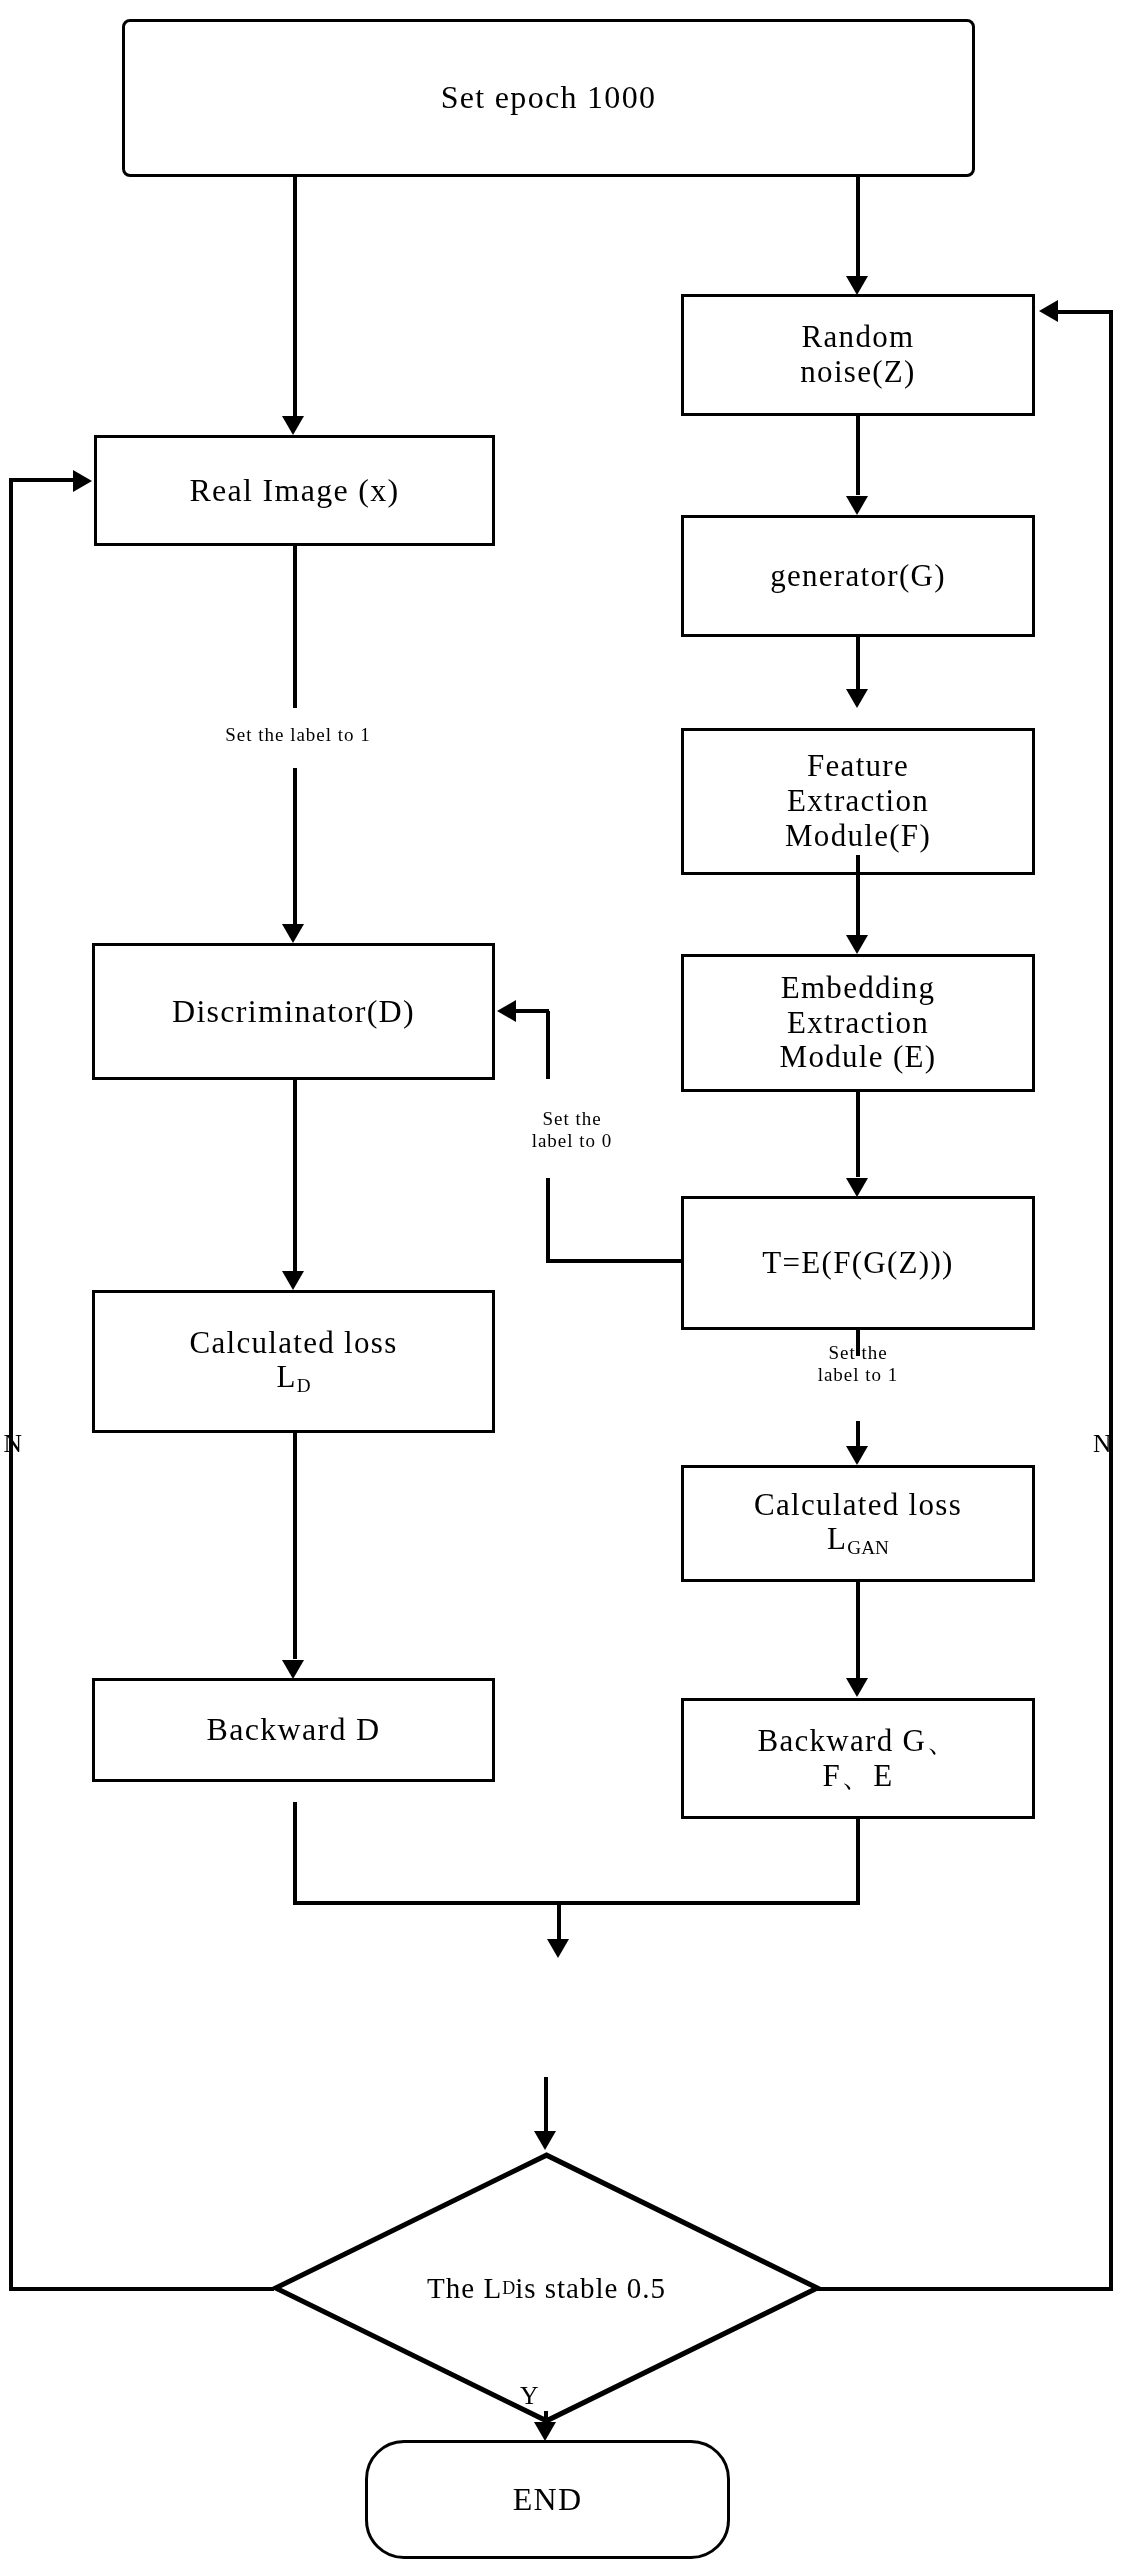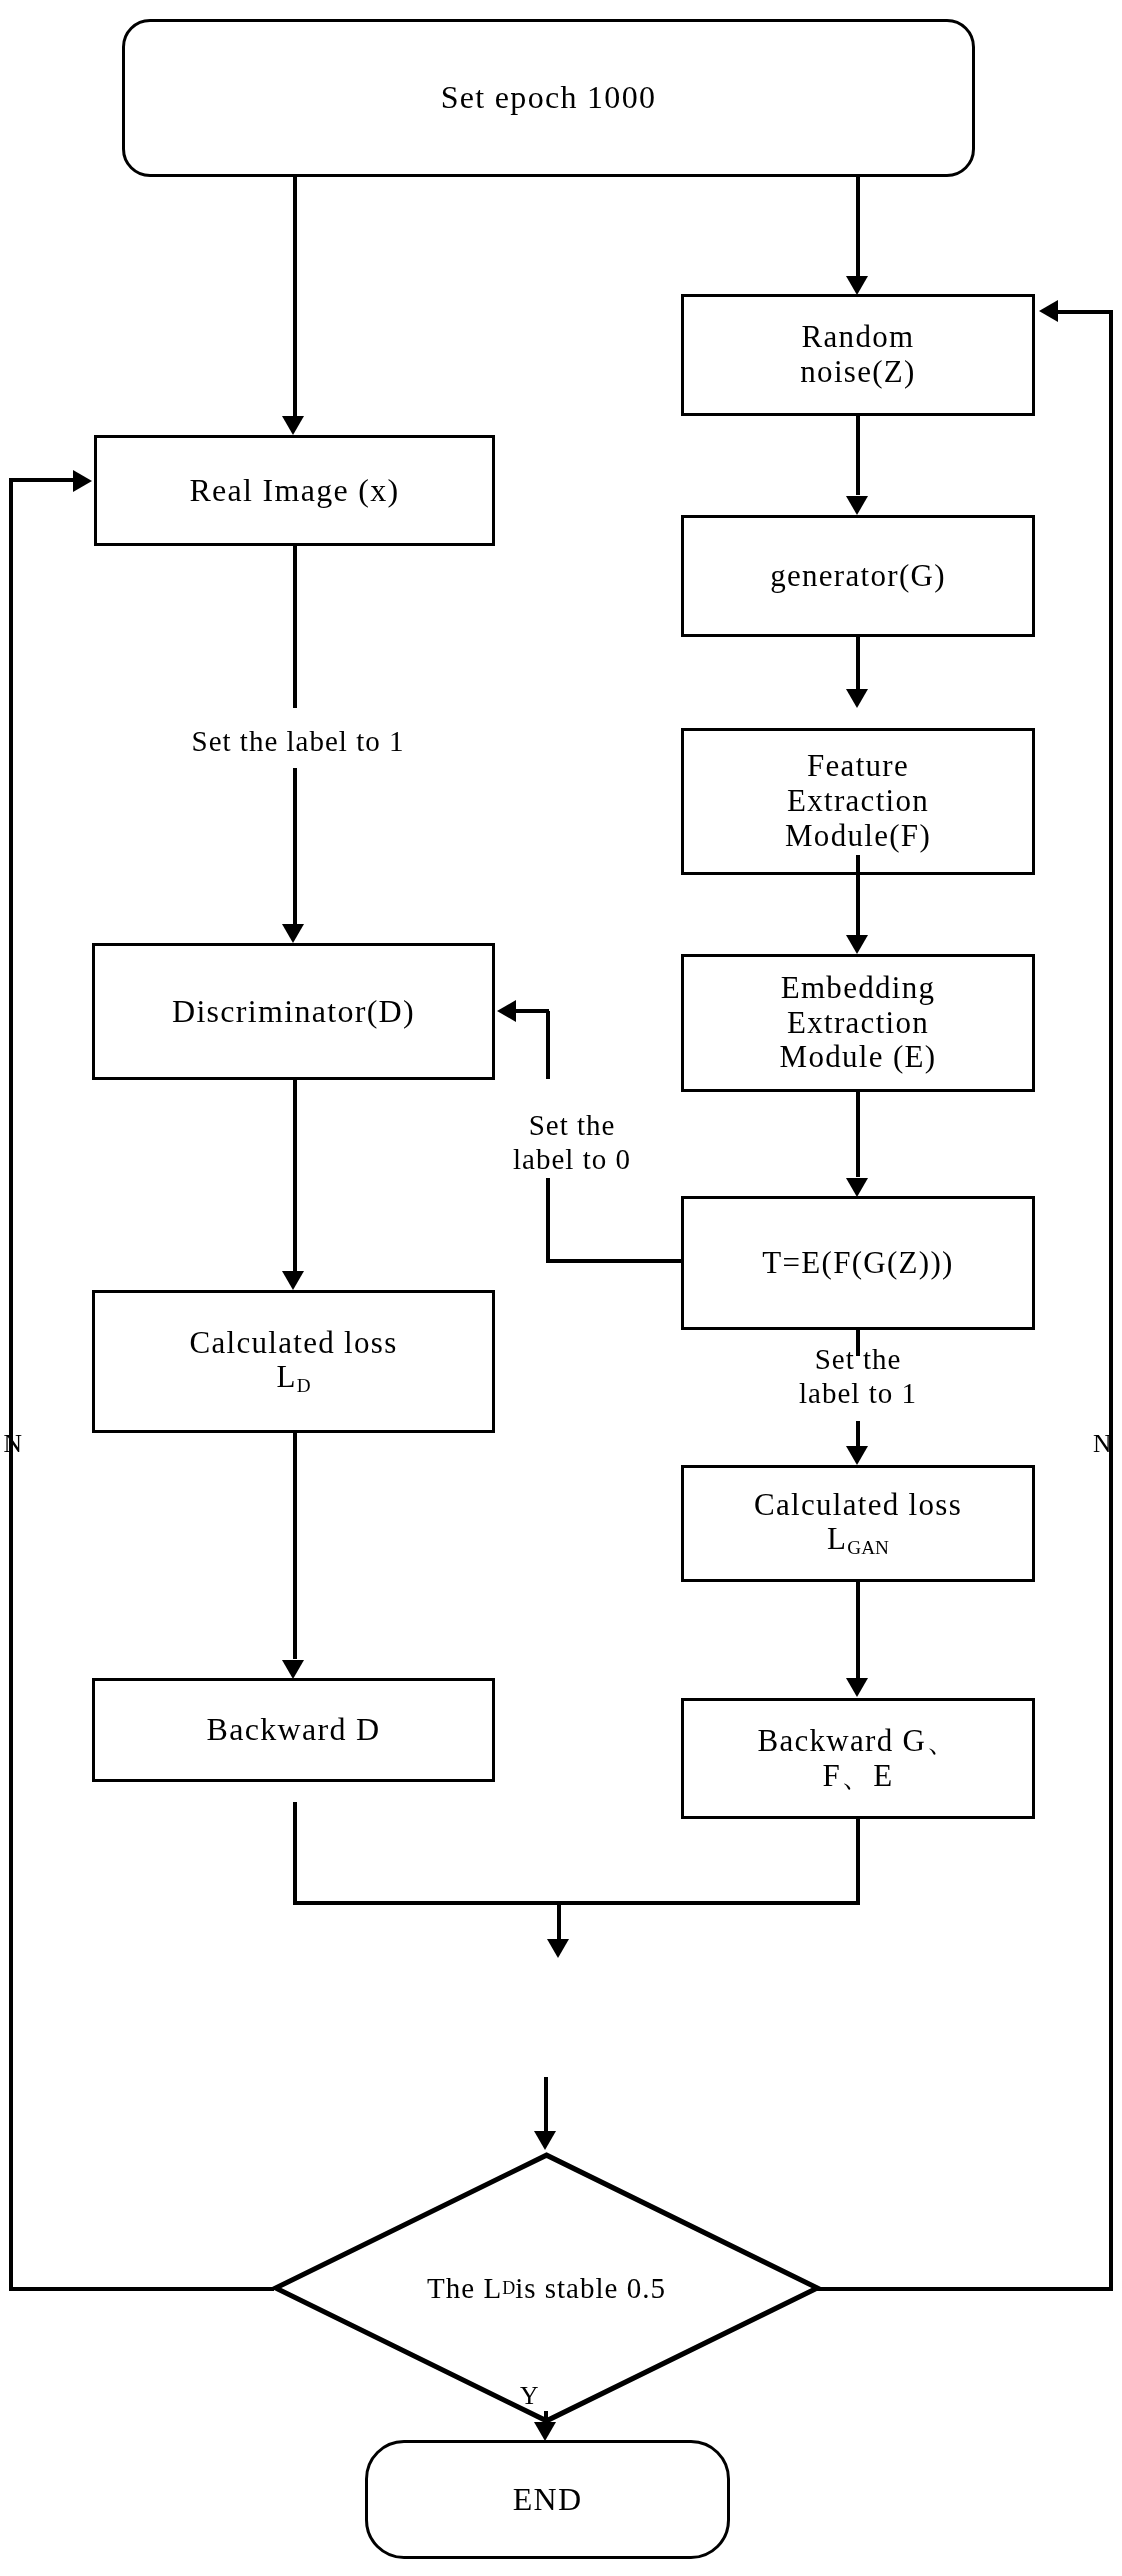--- a/index.html
+++ b/index.html
@@ -2,30 +2,30 @@
 <html style="font-size:13.7px"><head>
 <meta charset="utf-8">
 <style>
   html,body{margin:0;padding:0;background:#ffffff;}
   body{font-family:"Liberation Serif", serif;color:#000;}
   #stage{position:relative;width:1122px;height:2576px;background:#fff;overflow:hidden;}
 
   .node{position:absolute;box-sizing:border-box;border:3.4px solid #000;background:#fff;
         display:flex;align-items:center;justify-content:center;text-align:center;
         font-family:"Liberation Serif", serif;line-height:1.12;}
-  .rounded{border-radius:28px;}
+  .rounded{border-radius:8px;}
   .lbl{display:block;width:100%;padding:0 5.1px;}
 
   .t28{font-size:32px;letter-spacing:1.3px;}
   .t26{font-size:31px;letter-spacing:1.3px;}
 
   sub{font-size:0.62em;vertical-align:-0.28em;letter-spacing:0;}
 
   
-  .note{position:absolute;font-family:"Liberation Serif", serif;font-size:29px;
+  .note{position:absolute;font-family:"Liberation Serif", serif;font-size:19px;
         line-height:1.18;text-align:center;letter-spacing:1px;white-space:pre-line;}
   .flag{position:absolute;font-family:"Liberation Serif", serif;font-size:25.6px;letter-spacing:0;}
 
   
   .ln{position:absolute;background:#000;}
   .vl{width:4.3px;}
   .hl{height:4.3px;}
   .ar-d,.ar-u,.ar-l,.ar-r{position:absolute;width:0;height:0;}
   .ar-d{border-left:11px solid transparent;border-right:11px solid transparent;border-top:19px solid #000;}
   .ar-l{border-top:11px solid transparent;border-bottom:11px solid transparent;border-right:19px solid #000;}

